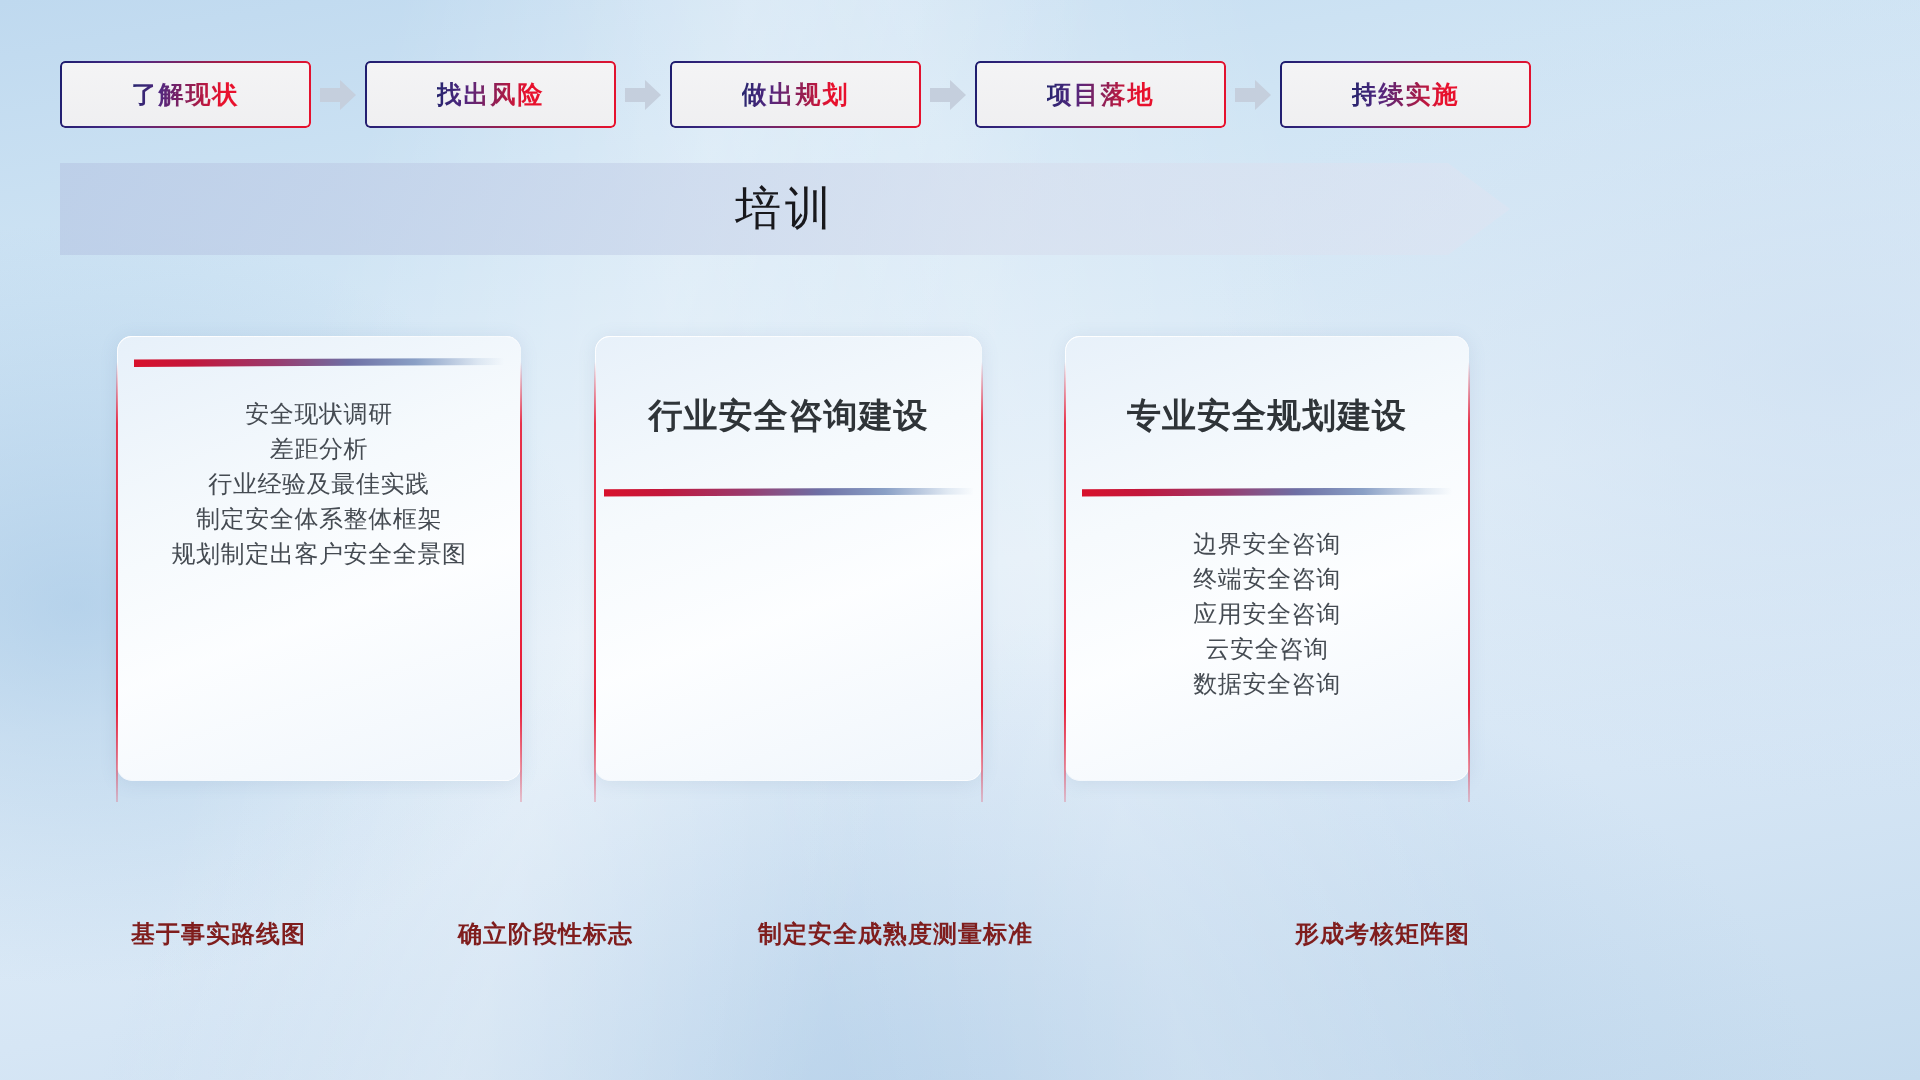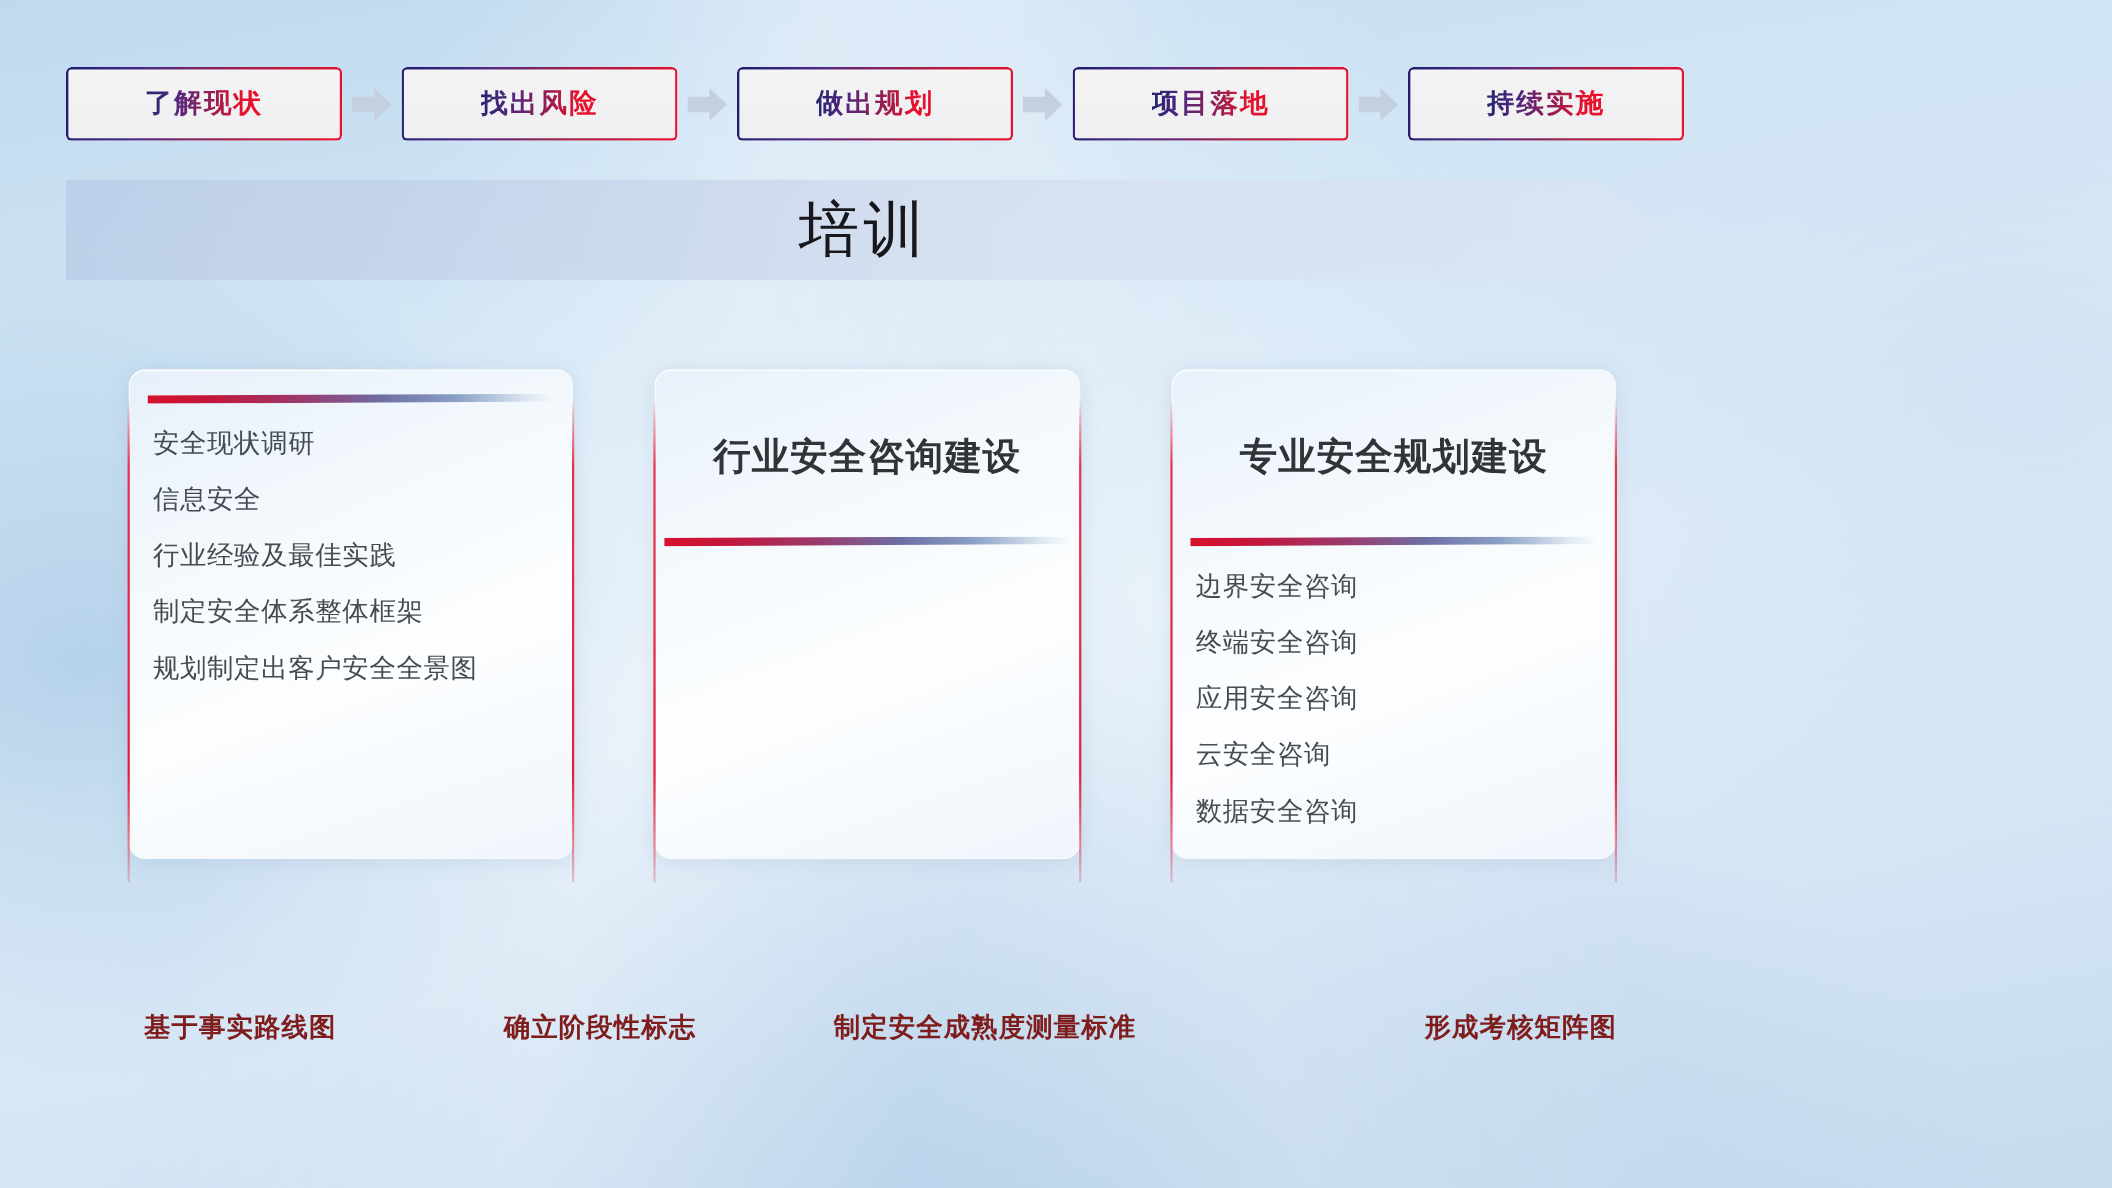--- a/index.html
+++ b/index.html
@@ -110,21 +110,21 @@
     clip-path: polygon(0 0, calc(100% - 62px) 0, 100% 50%, calc(100% - 62px) 100%, 0 100%);
   }
   #banner-title {
     position: absolute;
     left: 0; top: 0;
     width: 1450px;
     height: 92px;
     display: flex;
     align-items: center;
     justify-content: center;
-    font-size: 55px;
+    font-size: 46px;
     font-weight: 500;
     color: #18181c;
     letter-spacing: 4px;
   }
 
   
   #cards {
     position: absolute;
     left: 0;
     top: 336px;
@@ -199,27 +199,27 @@
     width: 370px;
     height: 9px;
     background: linear-gradient(90deg, #d8112c 0%, #c2173c 16%, #9a3a6d 38%, #6e6fa4 58%, #8aa0c6 76%, rgba(178,198,222,0.35) 93%, rgba(200,216,234,0) 100%);
     clip-path: polygon(0 18%, 100% 0, 100% 78%, 0 100%);
     flex: 0 0 auto;
   }
 
   .card-list {
     flex: 1 1 auto;
     width: 100%;
-    margin-top: 22px;
+    margin-top: 32px;
     margin-bottom: 20px;
     display: flex;
     flex-direction: column;
-    align-items: flex-start;
+    align-items: center;
     justify-content: flex-start;
-    gap: 21px;
+    gap: 5px;
   }
   .card-list-item {
     font-size: 24px;
     color: #454b52;
     letter-spacing: 0.6px;
     line-height: 1.25;
     text-align: center;
     white-space: nowrap;
   }
 
@@ -306,21 +306,21 @@
 
   <div id="cards">
 
     <div class="card" id="card-1">
       <div class="card-edge left"></div>
       <div class="card-edge right"></div>
       <div class="card-inner">
         <div class="card-divider"></div>
         <div class="card-list">
           <div class="card-list-item">安全现状调研</div>
-          <div class="card-list-item">信息安全</div>
+          <div class="card-list-item">差距分析</div>
           <div class="card-list-item">行业经验及最佳实践</div>
           <div class="card-list-item">制定安全体系整体框架</div>
           <div class="card-list-item">规划制定出客户安全全景图</div>
         </div>
       </div>
     </div>
 
     <div class="card" id="card-2">
       <div class="card-edge left"></div>
       <div class="card-edge right"></div>

